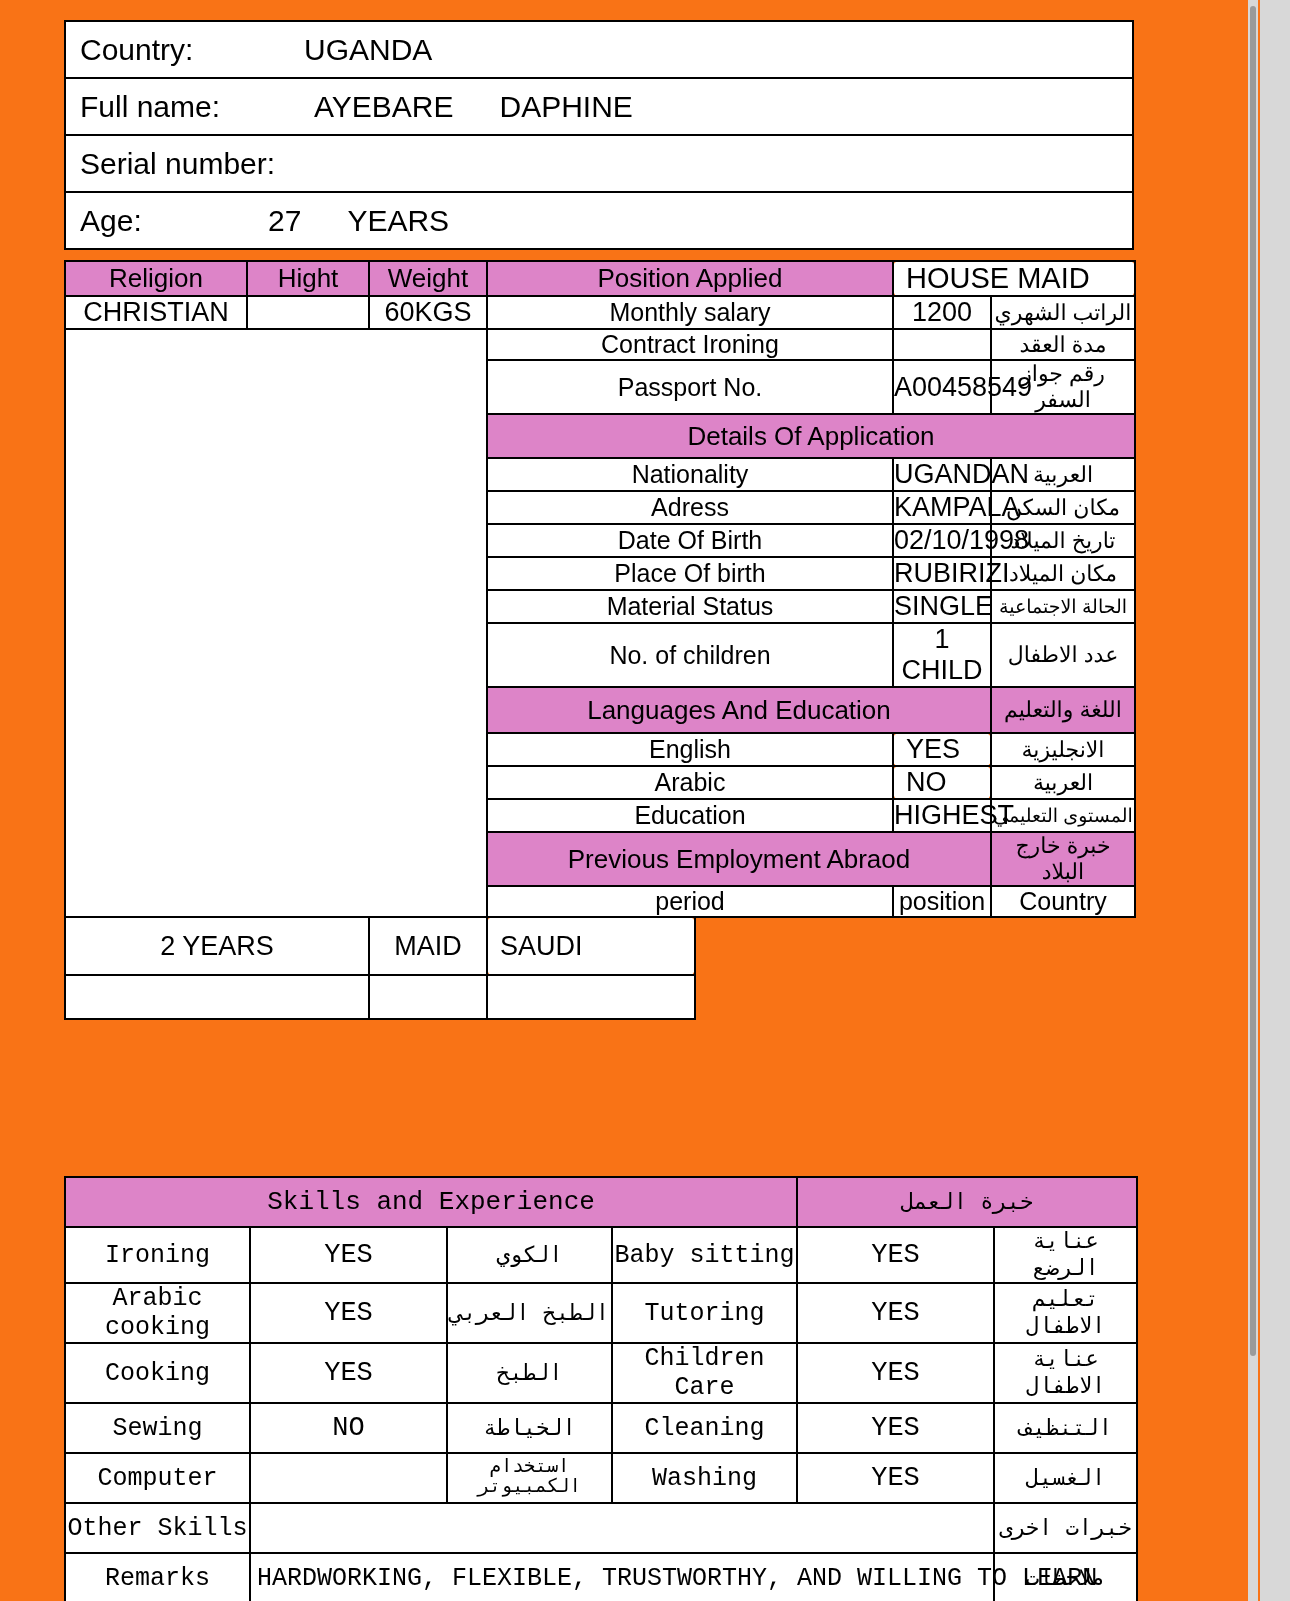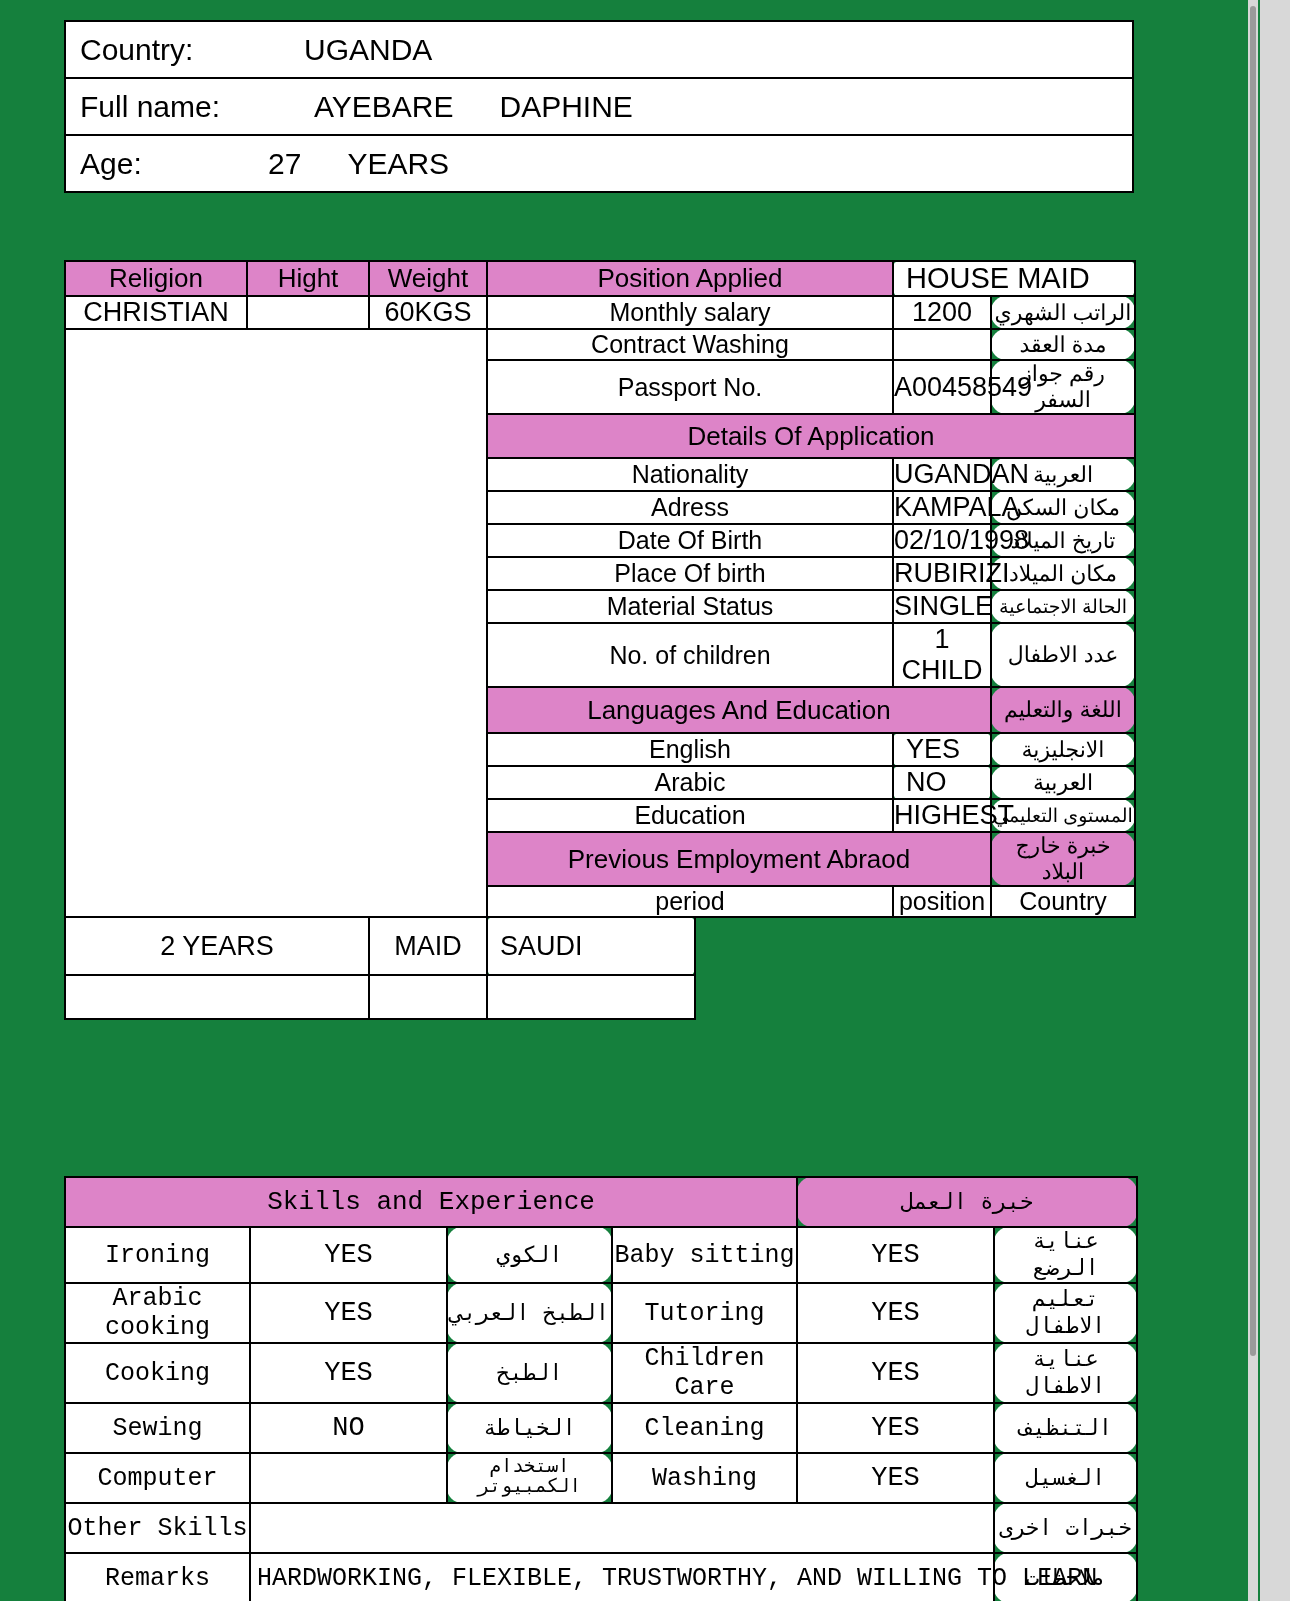--- a/index.html
+++ b/index.html
@@ -11,21 +11,21 @@
     width: 1290px;
     height: 1601px;
     font-family: "Liberation Sans", sans-serif;
     overflow: hidden;
   }
   .page {
     position: relative;
     width: 1260px;
     height: 1601px;
     margin: 0;
-    background: #15803d;
+    background: #f97316;
     box-sizing: border-box;
   }
   table {
     border-collapse: collapse;
     table-layout: fixed;
   }
   td {
     border: 2px solid #000;
     padding: 0;
     vertical-align: middle;
@@ -65,21 +65,20 @@
     background: #dd84c8;
     text-align: center;
     font-size: 26px;
   }
   .ctr { text-align: center; margin-top: 25px; }
   .lft { padding-left: 12px; border-radius: 6px; }
   .ar {
     font-size: 22px;
     text-align: center;
     direction: rtl;
-    border-radius: 15px;
   }
   .ar-sm { font-size: 19px; line-height: 1.05; }
   .big { font-size: 29px; }
   .med { font-size: 27px; }
   .photo-cell {
     vertical-align: top;
     padding: 0;
     background: #fff;
   }
   .photo-wrap {
@@ -131,20 +130,25 @@
   <table class="hdr-block">
     <tbody>
         <tr>
       <td>
         <span class="hdr-label">Country:</span><span class="hdr-val indent1">UGANDA</span>
       </td>
     </tr>
     <tr>
       <td>
         <span class="hdr-label">Full name:</span><span class="hdr-val indent2">AYEBARE</span><span class="gap1"></span><span class="hdr-val">DAPHINE</span>
+      </td>
+    </tr>
+    <tr>
+      <td>
+        <span class="hdr-label">Serial number:</span><span class="hdr-val"></span>
       </td>
     </tr>
     <tr>
       <td>
         <span class="hdr-label">Age:</span><span class="hdr-val">27</span><span class="gap1"></span><span class="hdr-val">YEARS</span>
       </td>
     </tr>
   </tbody>
     </table>
 
@@ -194,21 +198,21 @@
             
             
             
             
             
             
             
           </div>
         </div>
       </td>
-      <td class="ctr" colspan="2">Contract Washing</td>
+      <td class="ctr" colspan="2">Contract Ironing</td>
       <td class="ctr"></td>
       <td class="ar">مدة العقد</td>
     </tr>
 
     <tr>
       <td class="ctr" colspan="2">Passport No.</td>
       <td class="ctr med">A00458549</td>
       <td class="ar">رقم جواز السفر</td>
     </tr>
 

